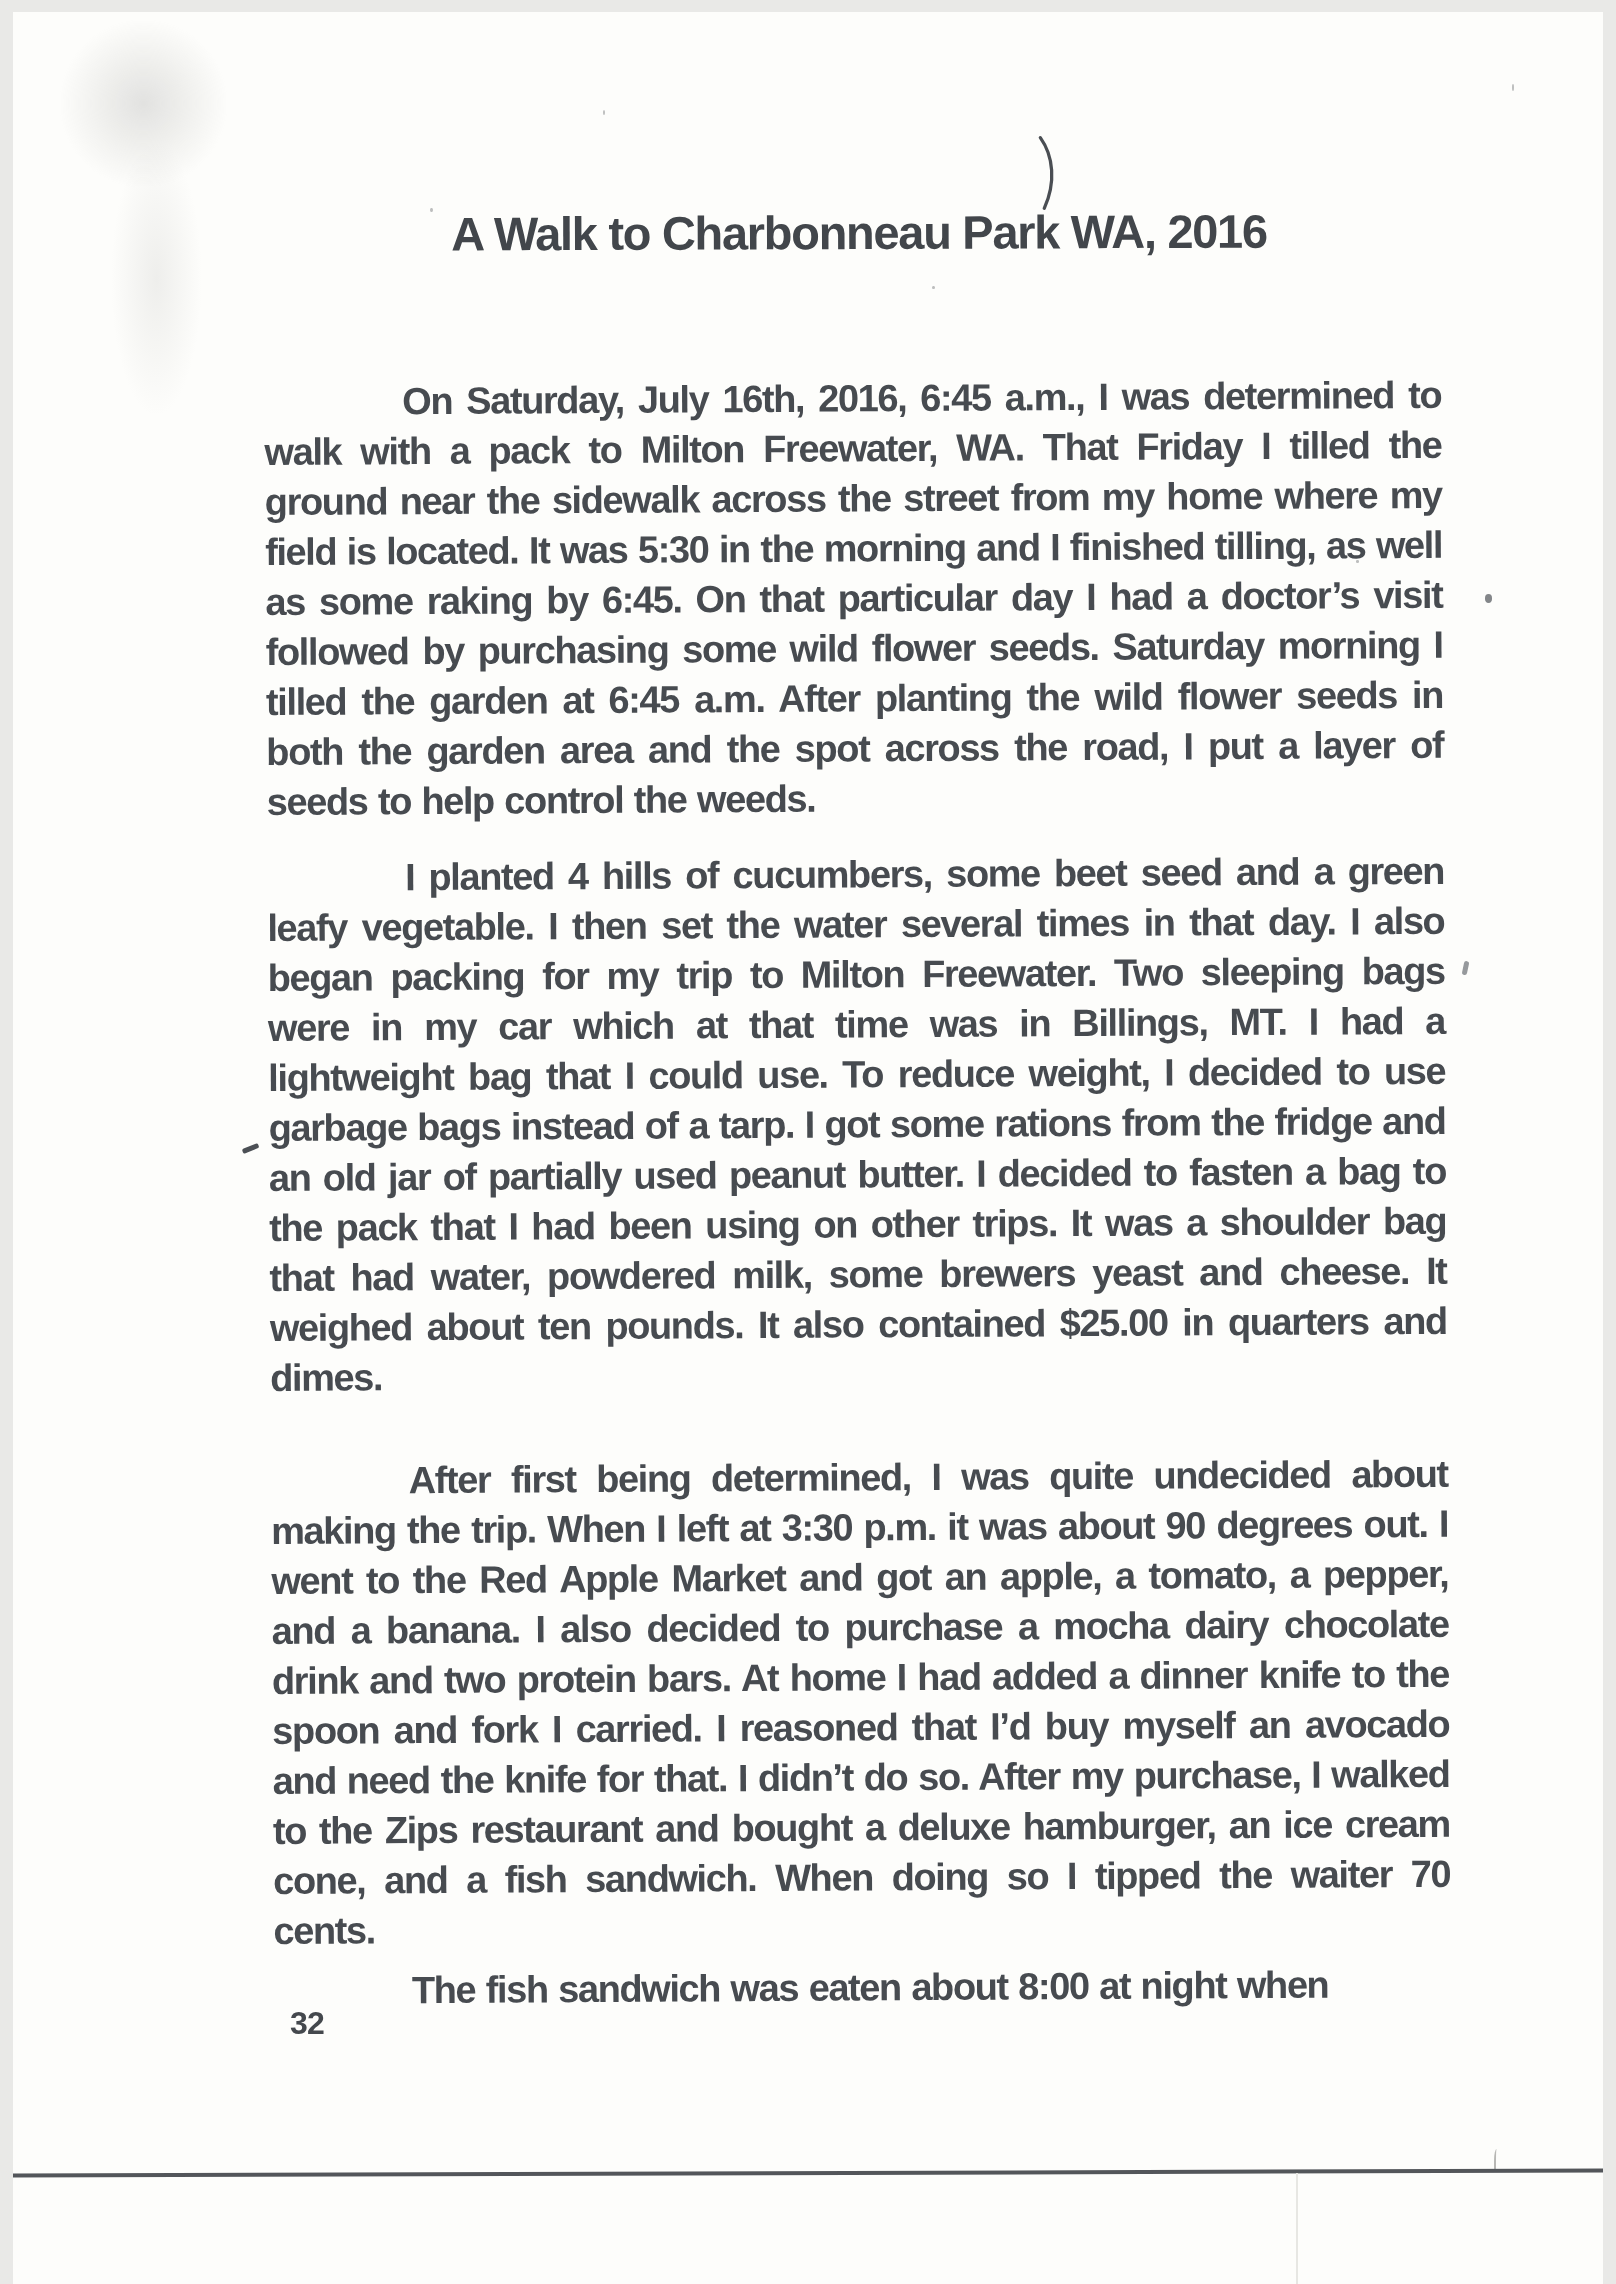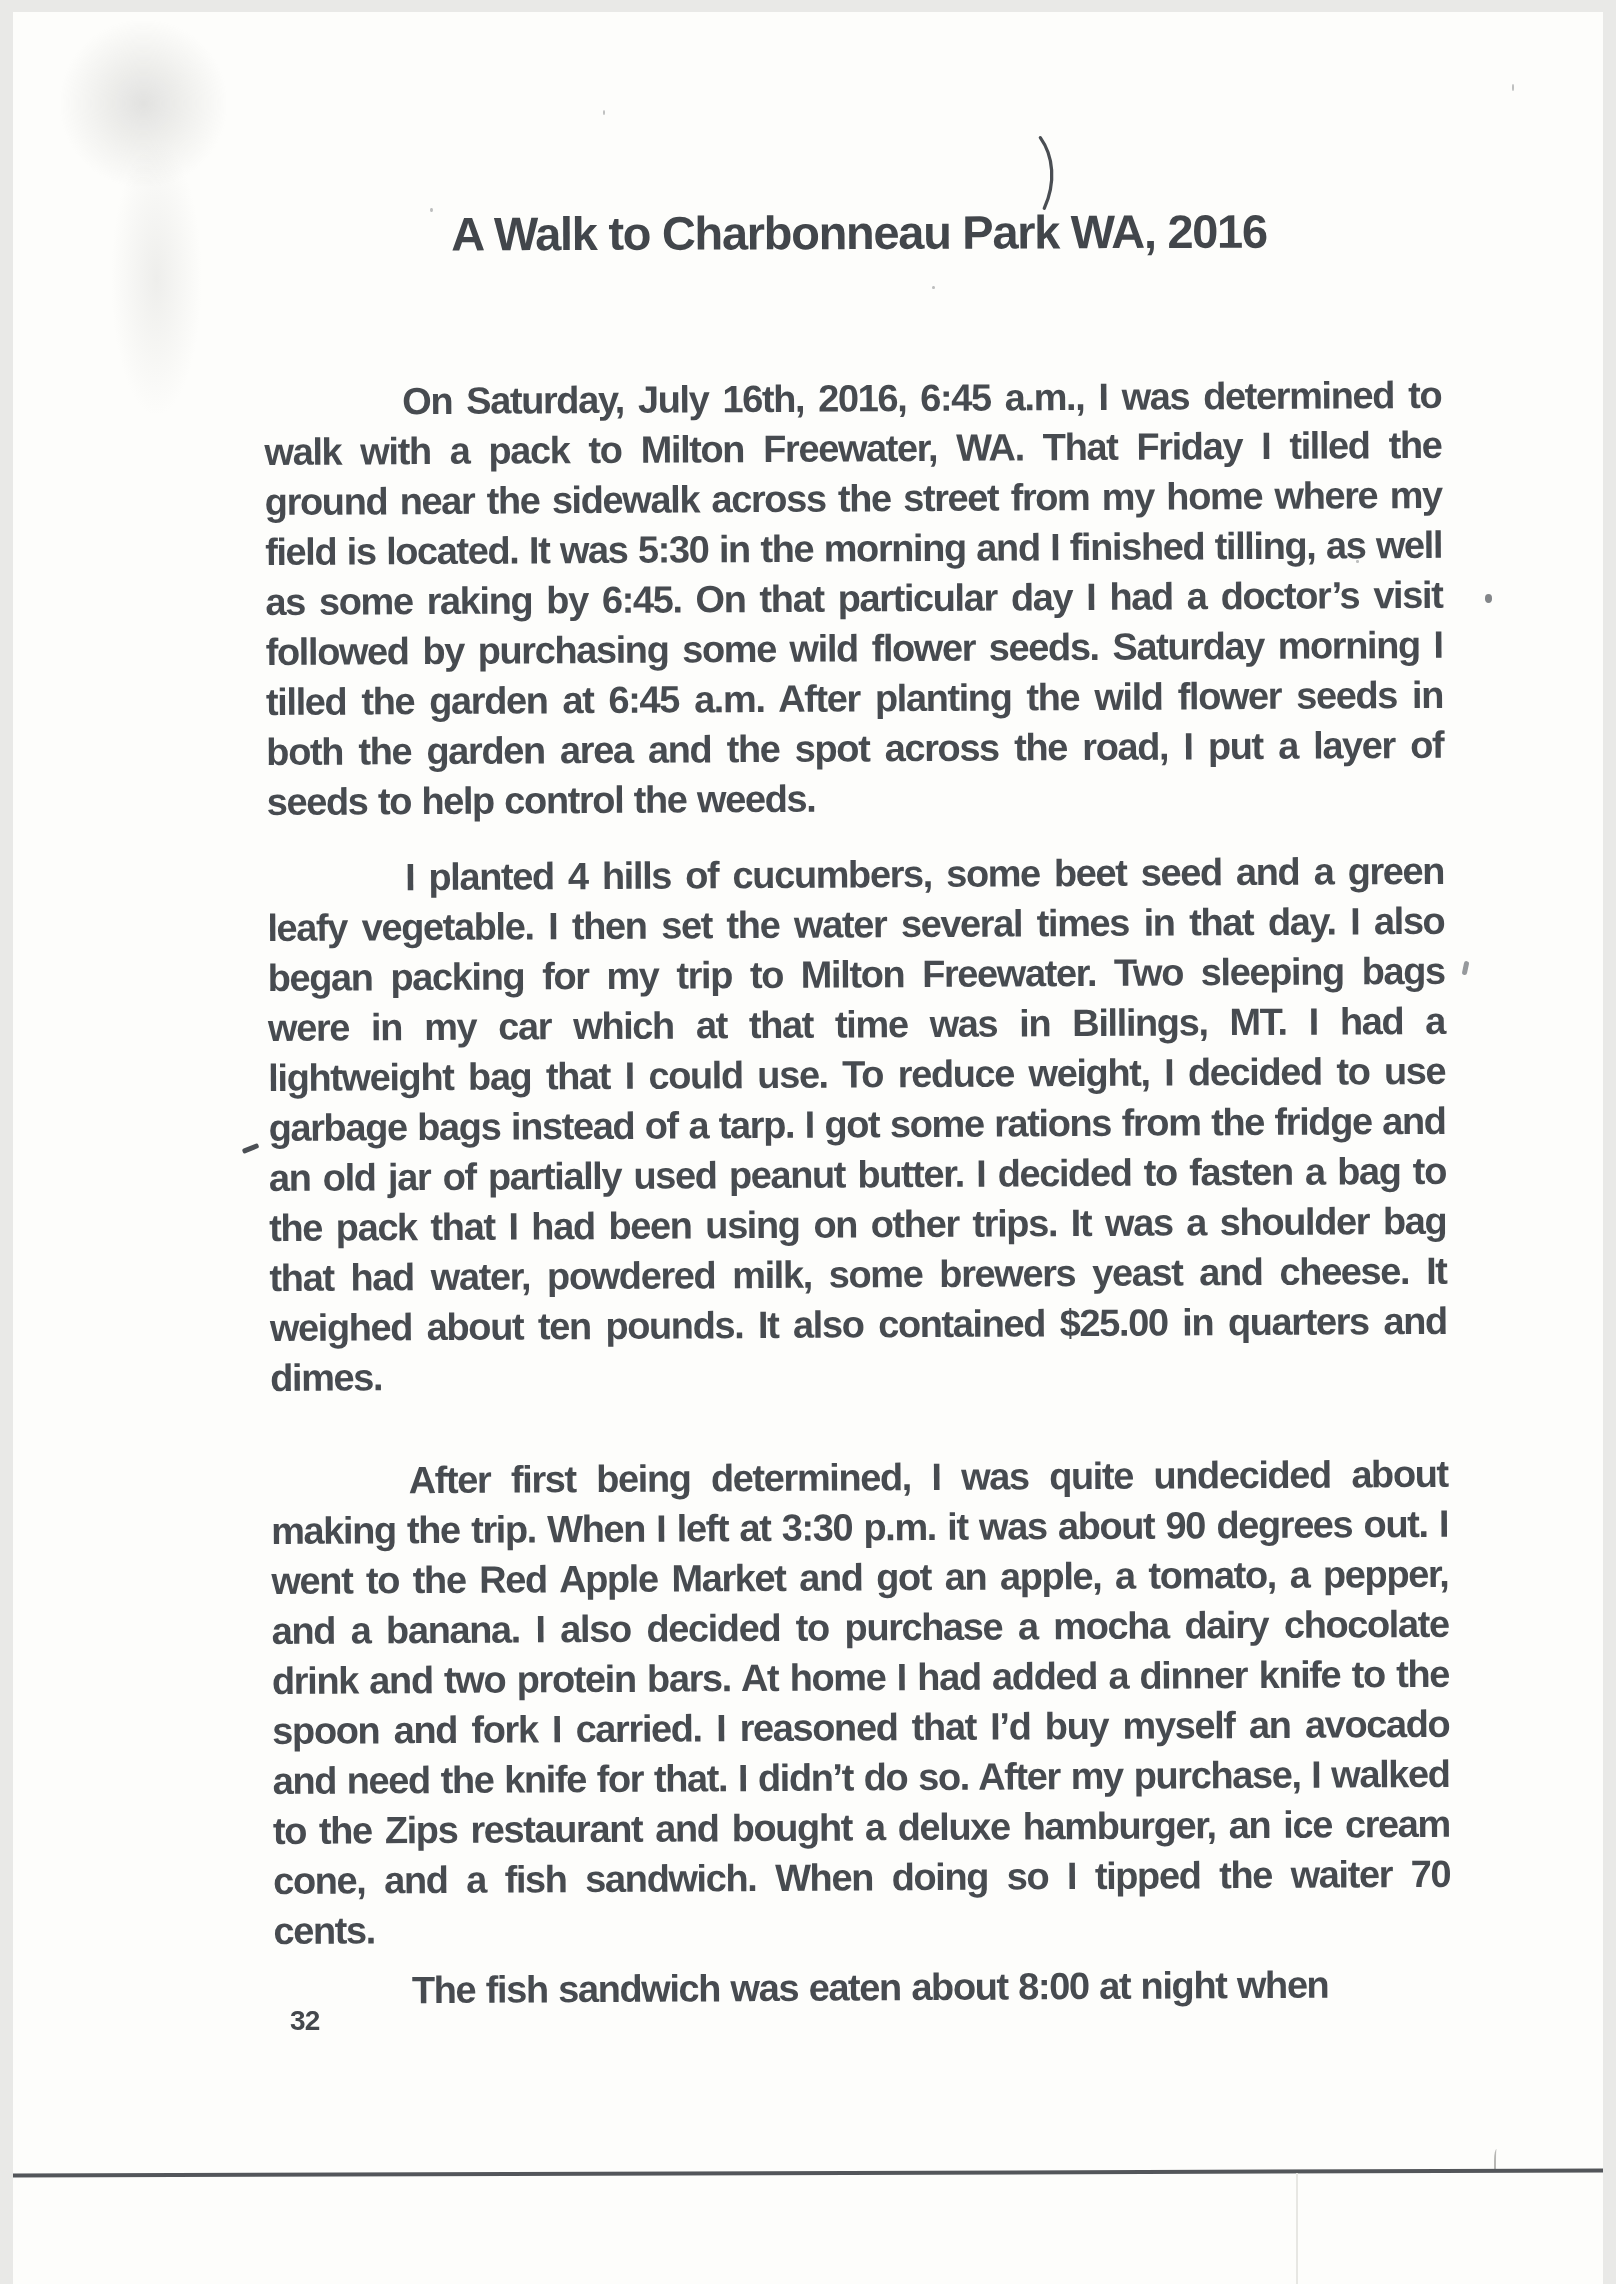--- a/index.html
+++ b/index.html
@@ -53,21 +53,21 @@
     color: #474b50;
   }
   .content p.para-1 { margin-bottom: 26px; }
   .content p.para-2 { margin-bottom: 53px; }
   .content p.para-3 { margin-bottom: 10.4px; }
   
   .page-number {
     position: absolute;
     left: 277px;
     top: 1993px;
-    font-size: 28px;
+    font-size: 32px;
     font-weight: 700;
     letter-spacing: -0.7px;
     color: #44484d;
   }
   
   .bottom-rule {
     position: absolute;
     left: -7.8px;
     top: 2159px;
     width: 1632px;

